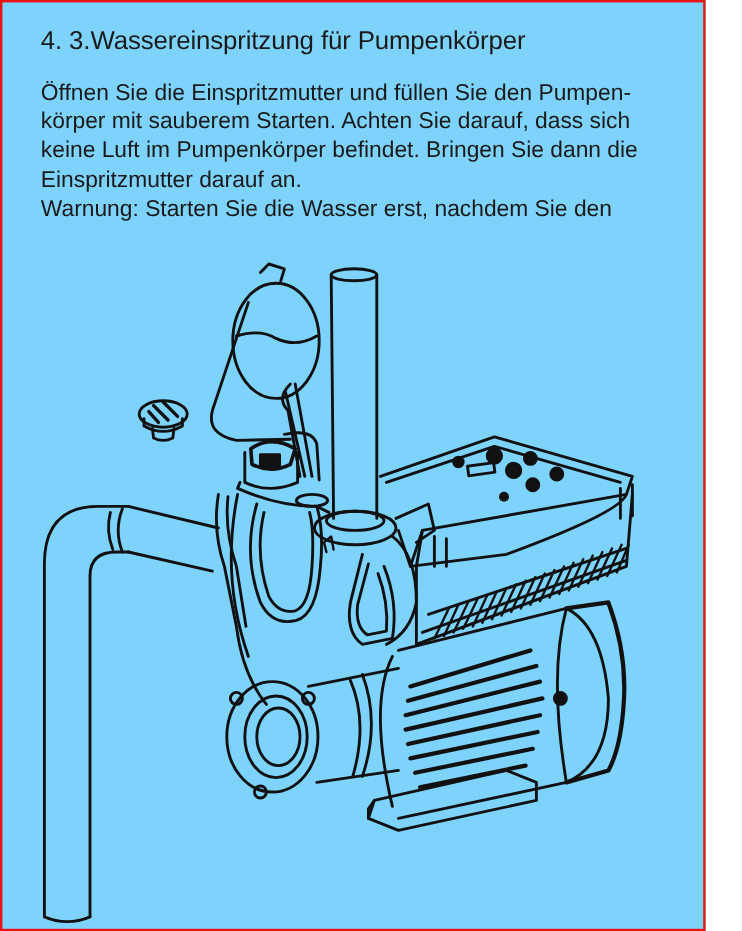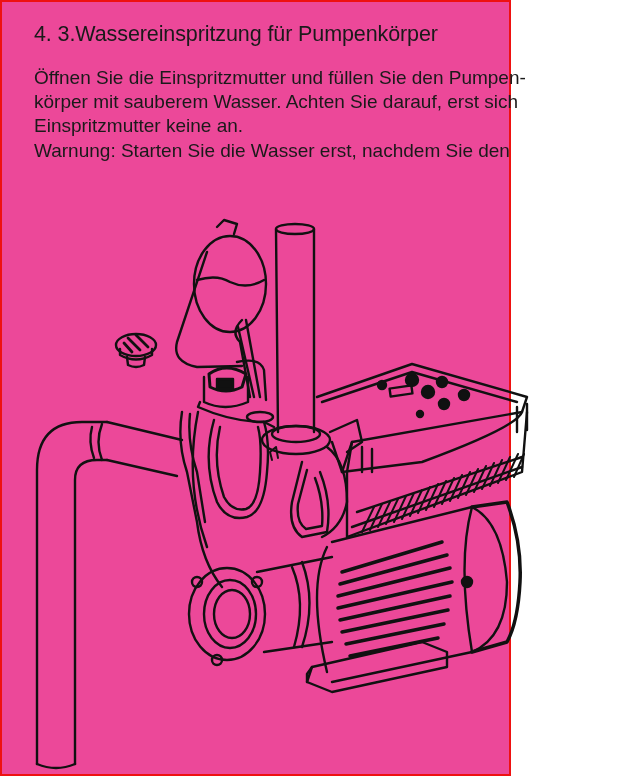--- a/index.html
+++ b/index.html
@@ -1,25 +1,25 @@
 <!DOCTYPE html>
 <html><head>
 <meta charset="utf-8">
 <style>
   html, body { margin: 0; padding: 0; background: #ffffff; }
   body { width: 618px; height: 776px; overflow: hidden; }
   .page {
     position: relative;
-    width: 511px; height: 776px;
+    width: 588px; height: 776px;
     box-sizing: border-box;
     border-top: 2px solid #ee1111;
     border-left: 2px solid #ee1111;
     border-right: 2px solid #ee1111;
     border-bottom: 2px solid #ee1111;
-    background: #ec4899;
+    background: #7dd3fc;
     font-family: "Liberation Sans", sans-serif;
     color: #1a1a1a;
   }
   .title {
     position: absolute; left: 32px; top: 18px;
     font-size: 21.5px; line-height: 28px; white-space: nowrap;
     letter-spacing: -0.1px;
   }
   .body {
     position: absolute; left: 32px; top: 64px; width: 560px;
@@ -30,22 +30,23 @@
   .figure svg { width: 618px; height: 555px; display: block; }
 </style>
 </head>
 <body>
 
 <div class="page">
   <div class="title">4. 3.Wassereinspritzung für Pumpenkörper</div>
 
   <div class="body">
     <p>Öffnen Sie die Einspritzmutter und füllen Sie den Pumpen-</p>
-    <p>körper mit sauberem Wasser. Achten Sie darauf, erst sich</p>
-    <p>Einspritzmutter keine an.</p>
+    <p>körper mit sauberem Starten. Achten Sie darauf, dass sich</p>
+    <p>keine Luft im Pumpenkörper befindet. Bringen Sie dann die</p>
+    <p>Einspritzmutter darauf an.</p>
     <p>Warnung: Starten Sie die Wasser erst, nachdem Sie den</p>
   </div>
 
   <div class="figure">
 
     <svg viewBox="0 215 618 555" xmlns="http://www.w3.org/2000/svg" fill="none" stroke="#111" stroke-width="2.4" stroke-linejoin="round" stroke-linecap="round">
 
       <g>
         <path d="M35 762 L35 468 Q35 420 80 420 L105 420"></path>
         <path d="M73 762 L73 478 Q73 458 95 458 L105 458"></path>

